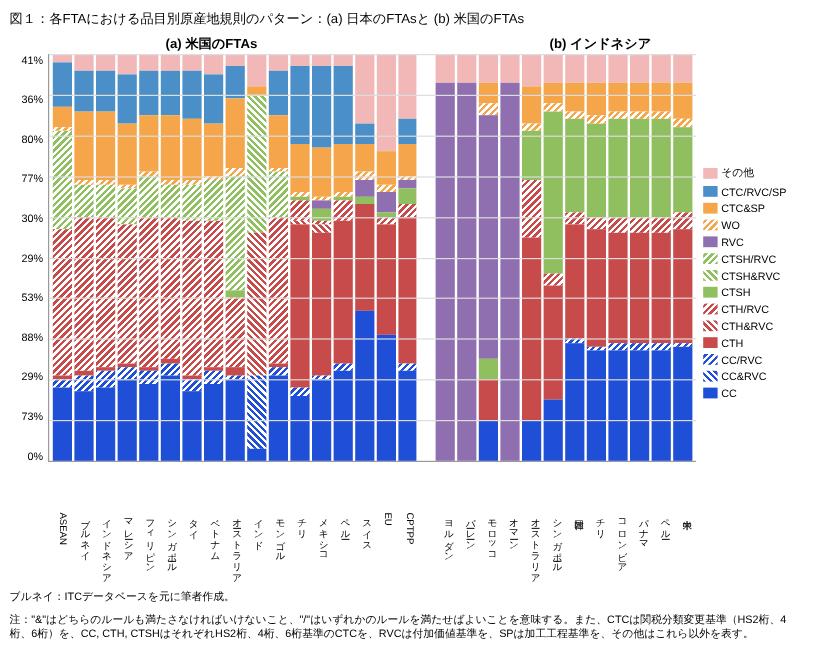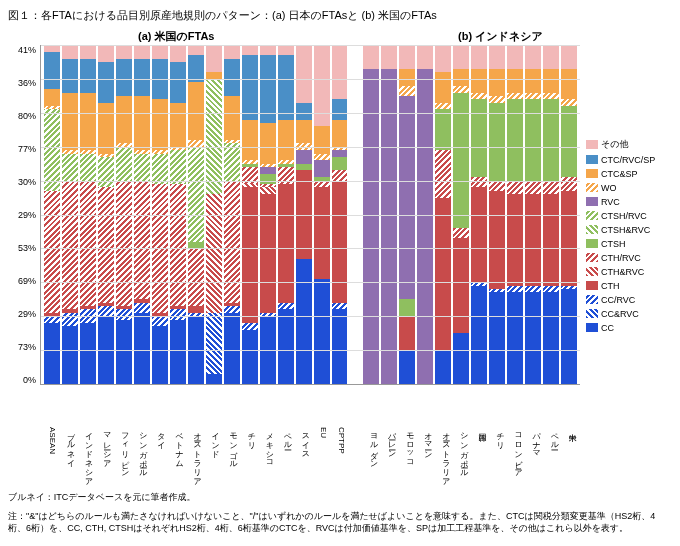--- a/index.html
+++ b/index.html
@@ -49,21 +49,21 @@
 
 <div class="chart-wrap">
   <div class="y-axis" id="yaxis">
       <div>41%</div>
       <div>36%</div>
       <div>80%</div>
       <div>77%</div>
       <div>30%</div>
       <div>29%</div>
       <div>53%</div>
-      <div>69%</div>
+      <div>88%</div>
       <div>29%</div>
       <div>73%</div>
       <div>0%</div>
     </div>
   <div class="plot" id="plot">
     <div class="bars" id="bars">
         <div class="bar">
           <div class="seg cCC" style="height: 18%;"></div>
           <div class="seg cCCoRVC" style="height: 2%;"></div>
           <div class="seg cCTH" style="height: 1%;"></div>

